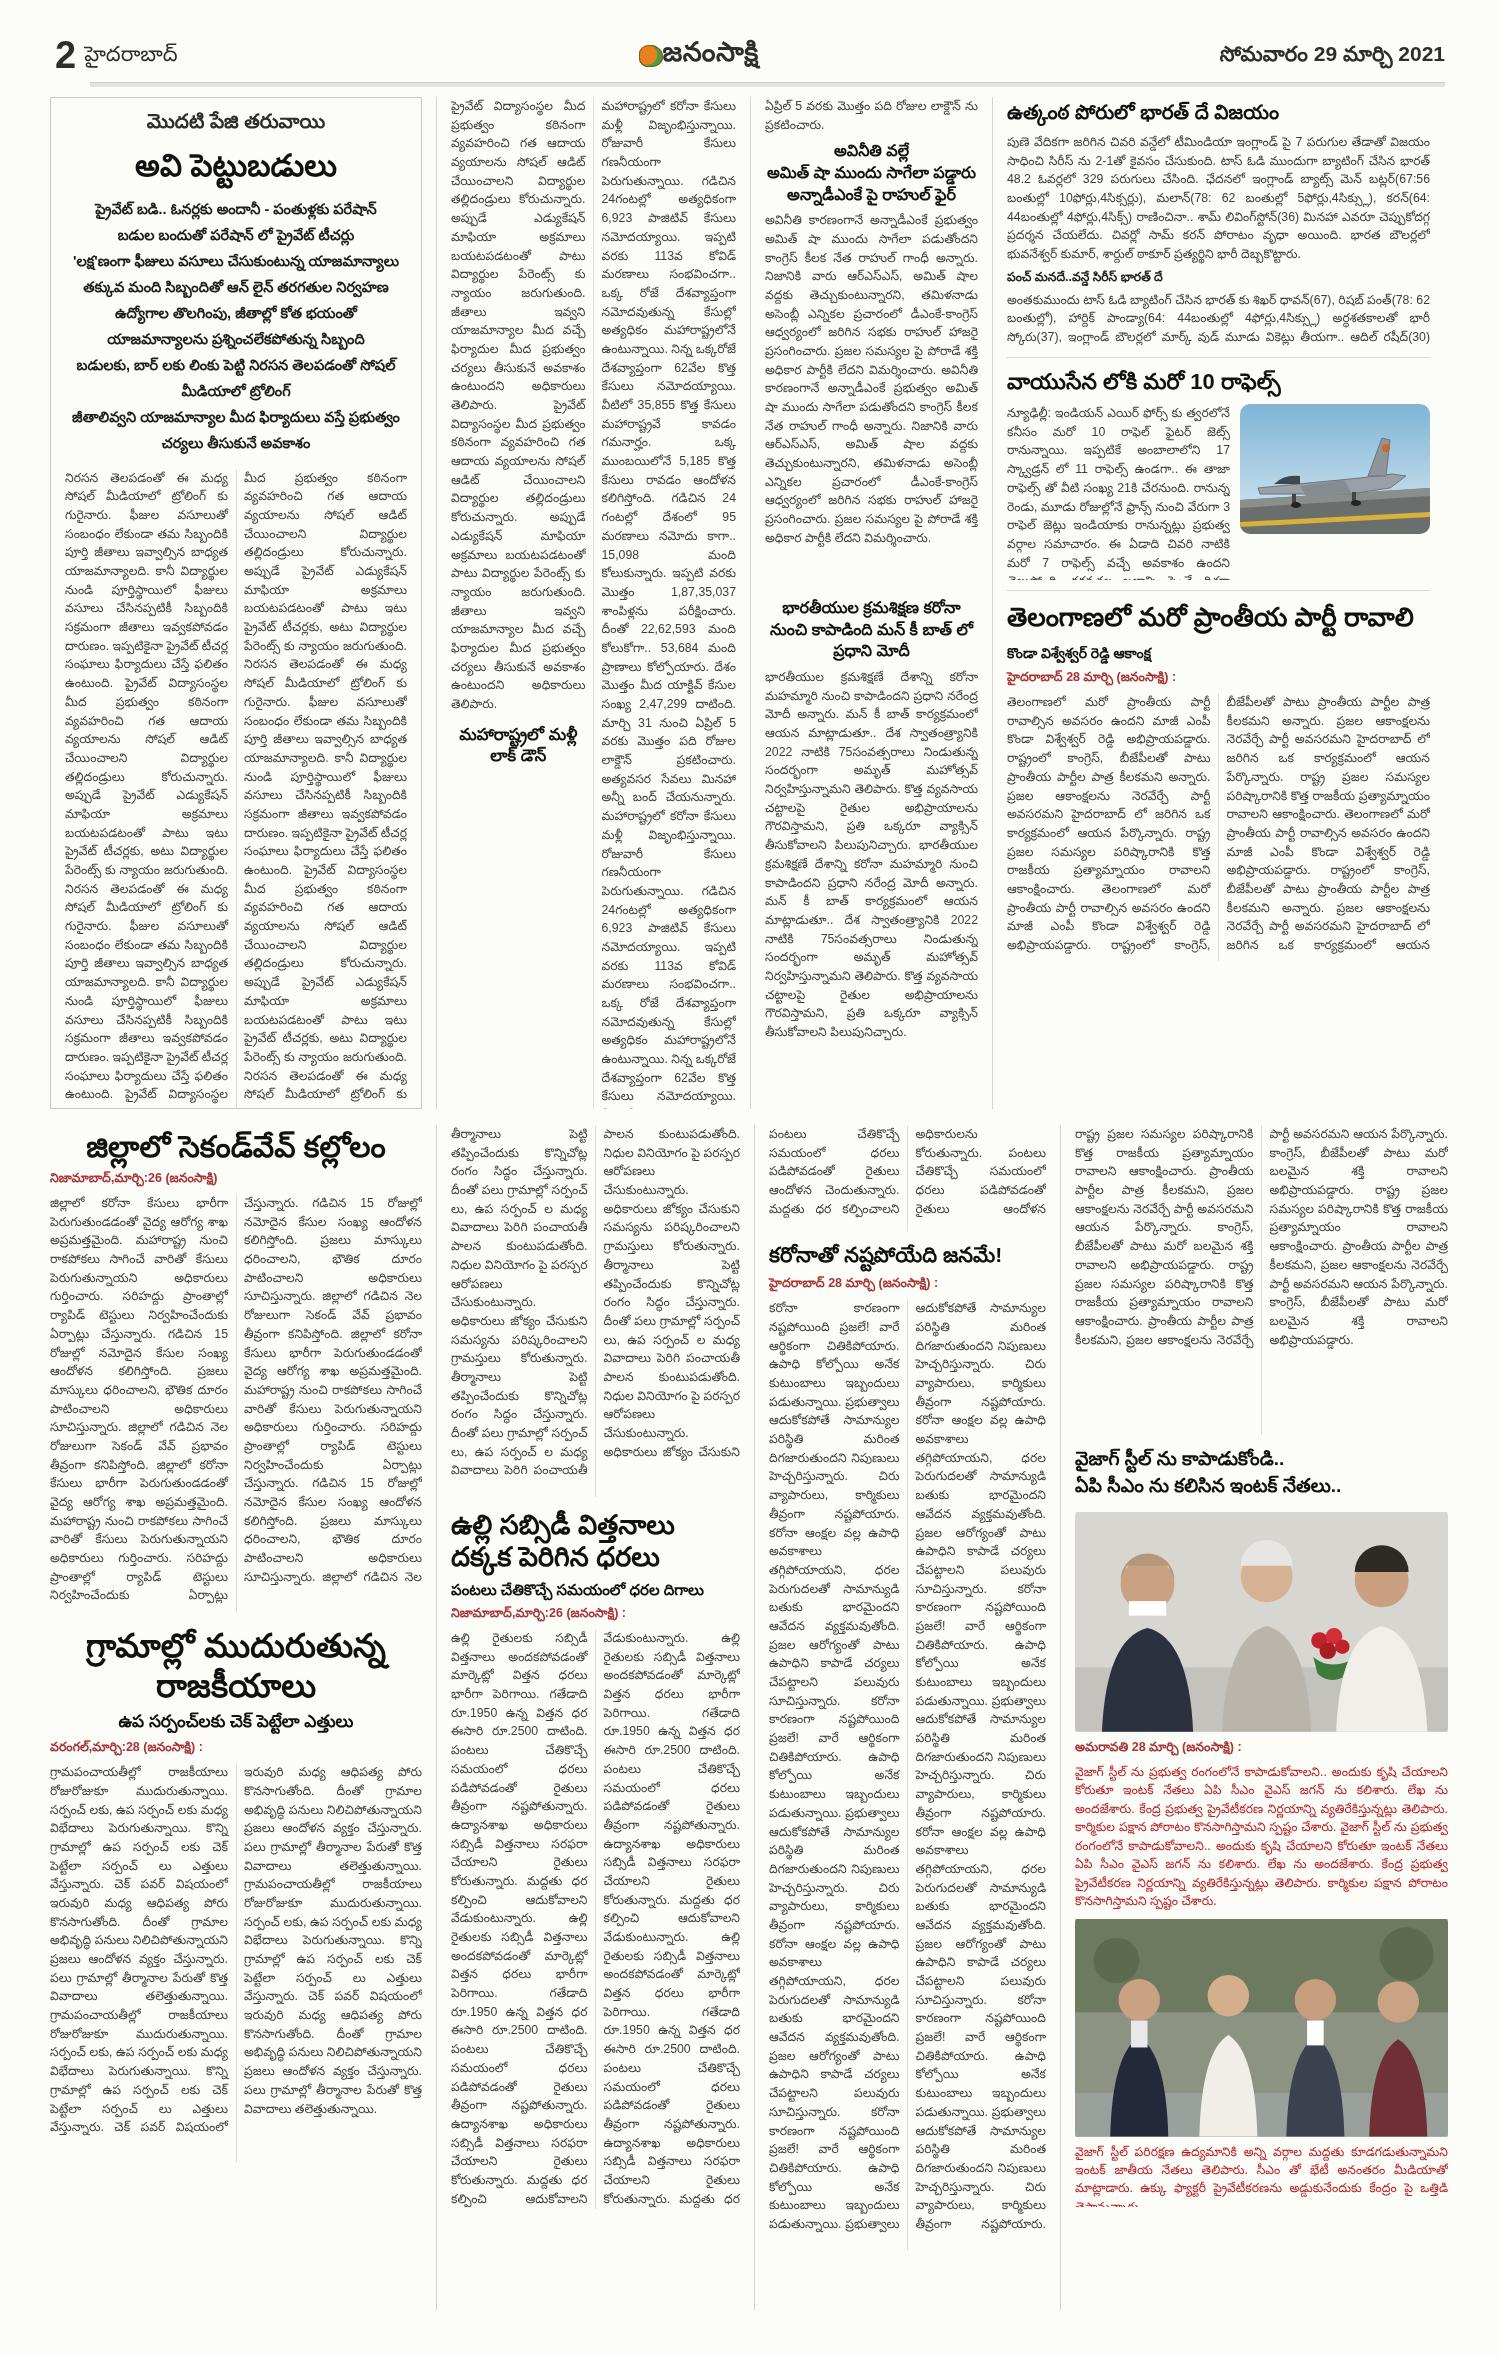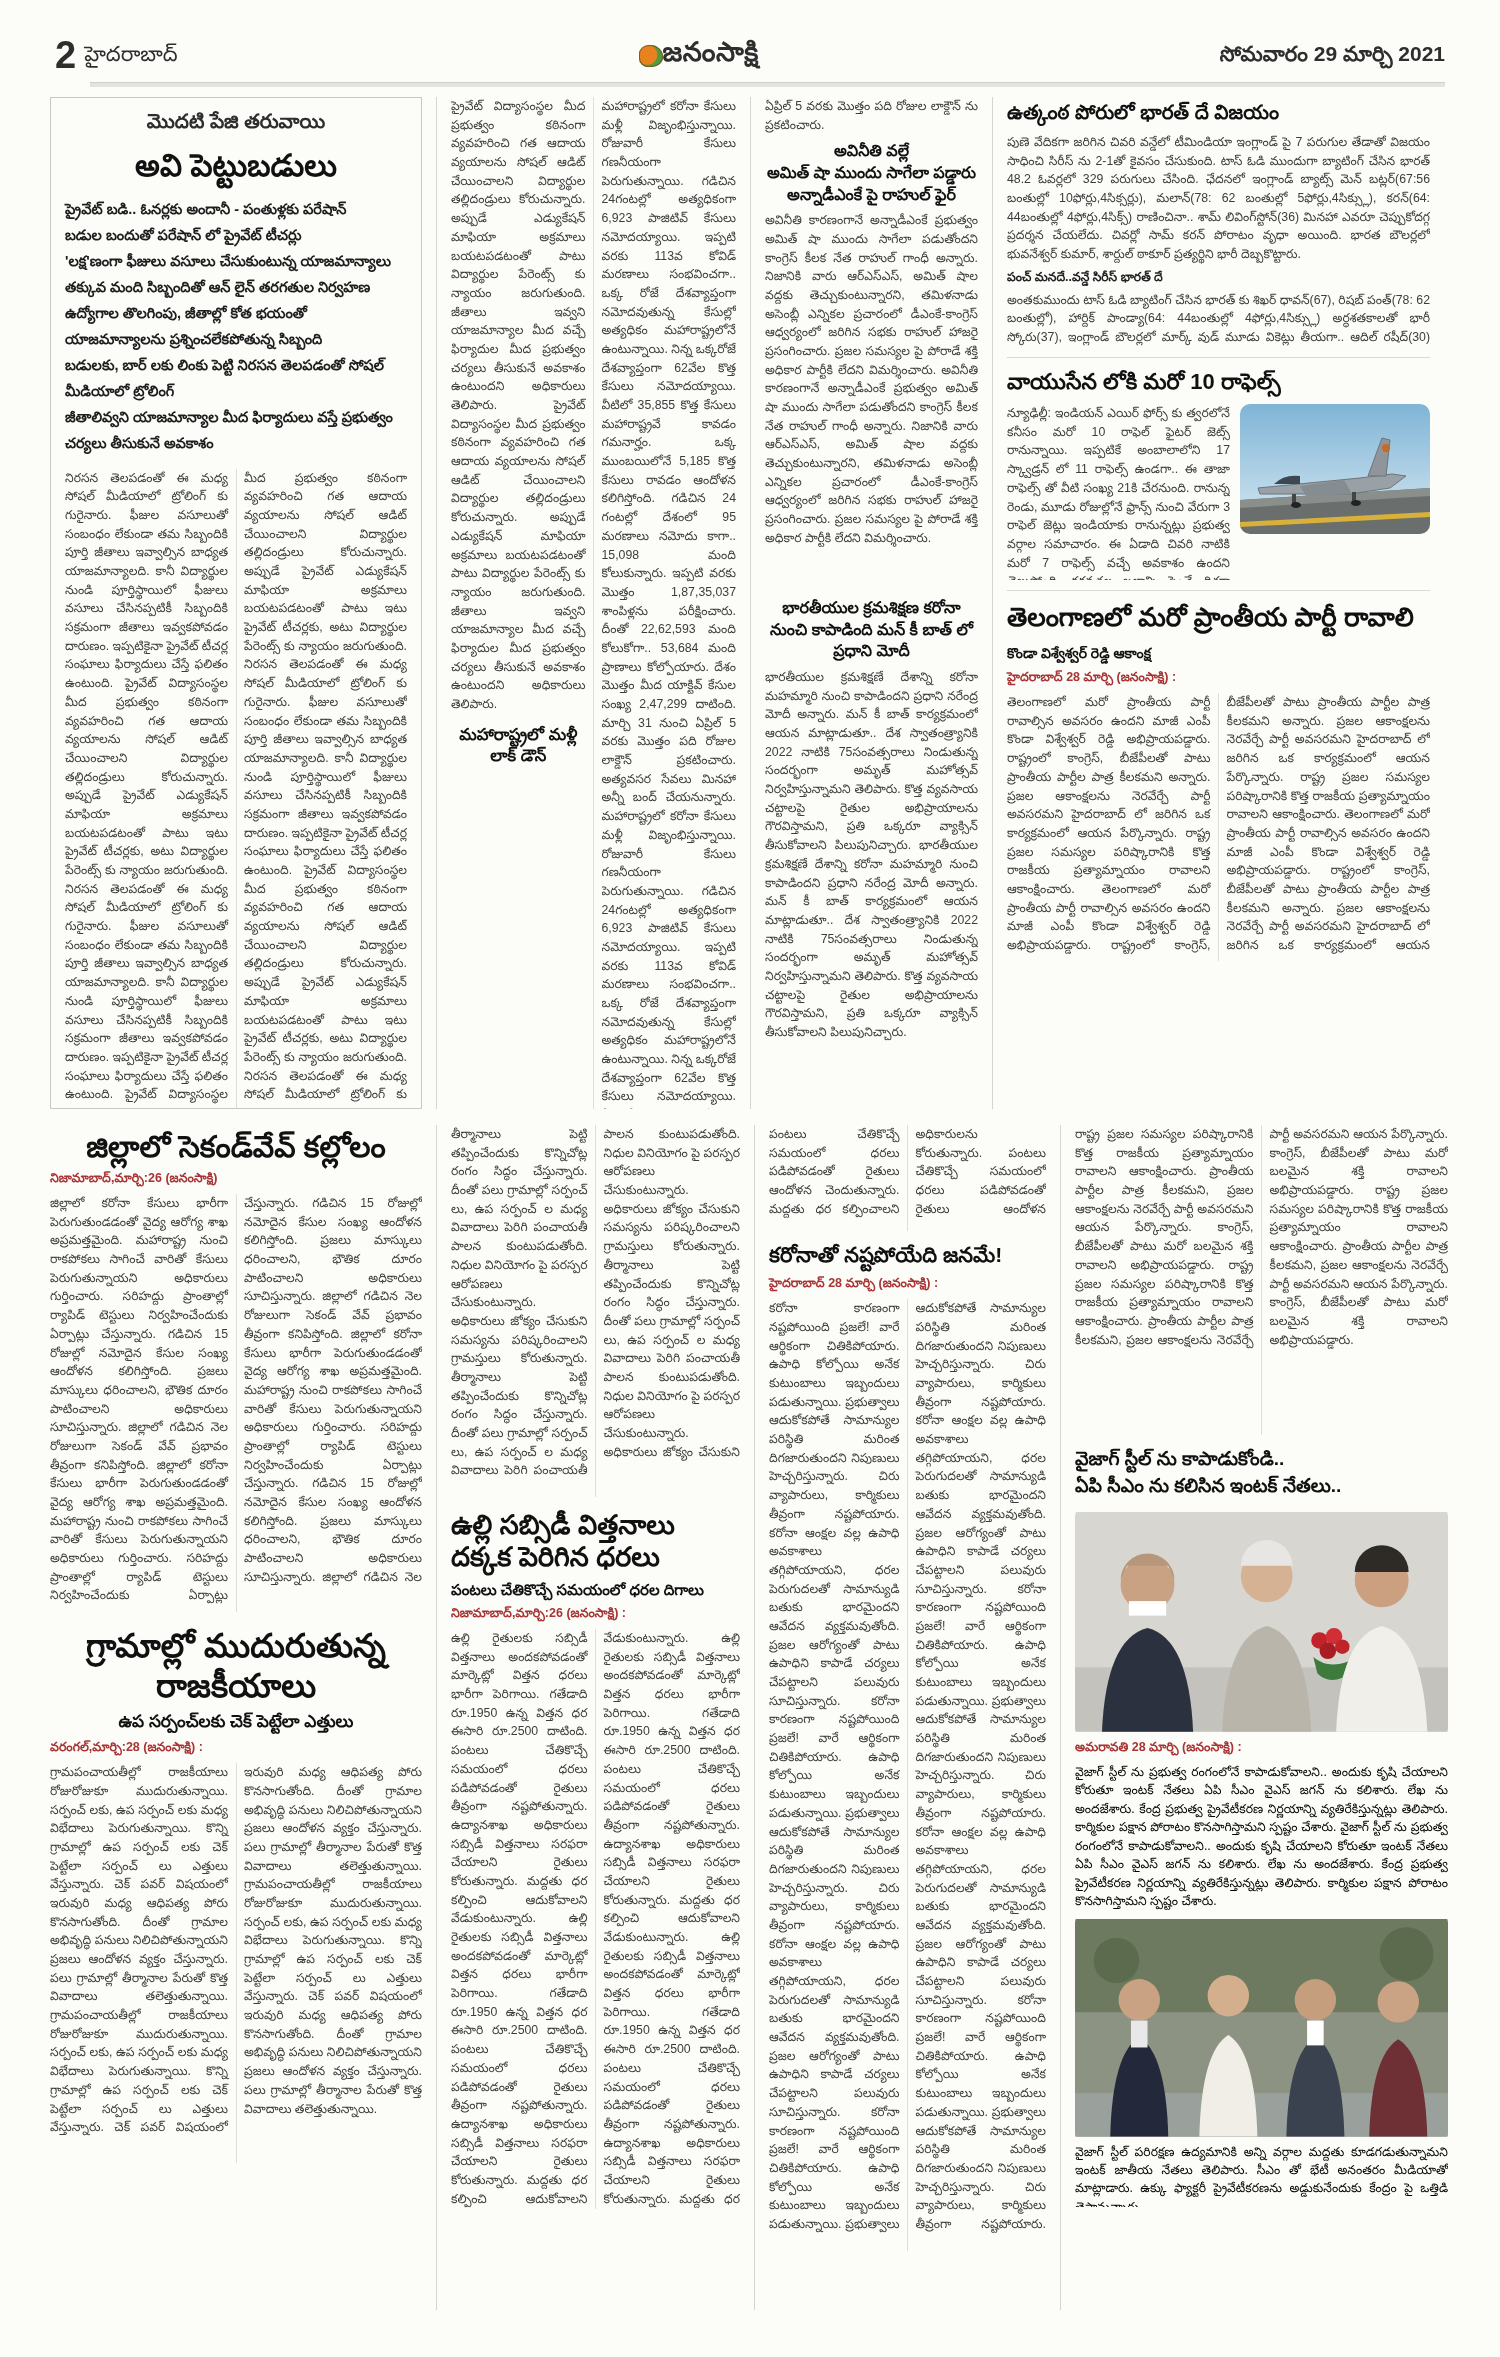--- a/index.html
+++ b/index.html
@@ -21,42 +21,42 @@
   .band-top{height:1012px;}
   .band-bottom{height:1185px;margin-top:16px;}
   .blk{box-sizing:border-box;overflow:hidden;}
   .blk + .blk{border-left:1px solid #d4d4d2;padding-left:14px;margin-left:14px;}
   
   .kicker{text-align:center;font-weight:bold;font-size:20px;margin:4px 0 10px;}
   .headline-xl{text-align:center;font-weight:bold;font-size:31px;line-height:1.15;margin:0 0 12px;color:#111;}
   .headline-big{text-align:center;font-weight:bold;font-size:30px;line-height:1.2;margin:4px 0 6px;color:#111;}
   .headline-med{font-weight:bold;font-size:20px;line-height:1.3;margin:2px 0 8px;color:#111;}
   .headline-sm{text-align:center;font-weight:bold;font-size:16px;line-height:1.35;margin:6px 0;color:#111;}
-  .subheads{font-weight:bold;font-size:14.5px;line-height:1.8;color:#1d1d1d;margin-bottom:12px;}
+  .subheads{text-align:center;font-weight:bold;font-size:14.5px;line-height:1.8;color:#1d1d1d;margin-bottom:12px;}
   .subhead-line{display:block;}
   .dateline{font-size:12.5px;font-weight:bold;color:#a83434;margin:2px 0 6px;}
   .body-txt{font-size:12.3px;line-height:1.52;text-align:justify;color:#3c3c3c;overflow:hidden;}
   .cols2{column-count:2;column-gap:16px;column-rule:1px solid #ddddda;}
   .inline-head{font-weight:bold;font-size:16.5px;text-align:center;color:#111;margin:10px 6px;line-height:1.3;}
   .bold-line{font-weight:bold;color:#222;}
   .hr{border:0;border-top:1px solid #d8d8d5;margin:10px 0;}
   
   .blk-a{width:372px;border:1px solid #c7c7c4;padding:8px 14px;}
   .blk-b{width:300px;}
   .blk-c{width:228px;}
   .blk-d{width:438px;}
   .blk-e{width:372px;}
   .blk-f{width:304px;}
   .blk-g{width:292px;}
   .blk-h{width:388px;}
   .flowcol{column-count:2;column-gap:16px;column-rule:1px solid #ddddda;height:100%;}
   .photo-frame{border-radius:10px;overflow:hidden;display:block;}
   .jet-wrap{float:right;margin:0 0 8px 10px;border-radius:10px;overflow:hidden;width:190px;height:130px;}
   .photo-full{width:100%;height:auto;display:block;margin:6px 0;}
-  .caption-txt{font-size:12.3px;line-height:1.5;text-align:justify;color:#000000;}
+  .caption-txt{font-size:12.3px;line-height:1.5;text-align:justify;color:#b91c1c;}
 </style>
 </head>
 <body>
 
 <div class="page">
 
   <div class="header">
     <div class="hdr-left">
       <span class="pagenum">2</span>
       <span class="city">హైదరాబాద్</span>

